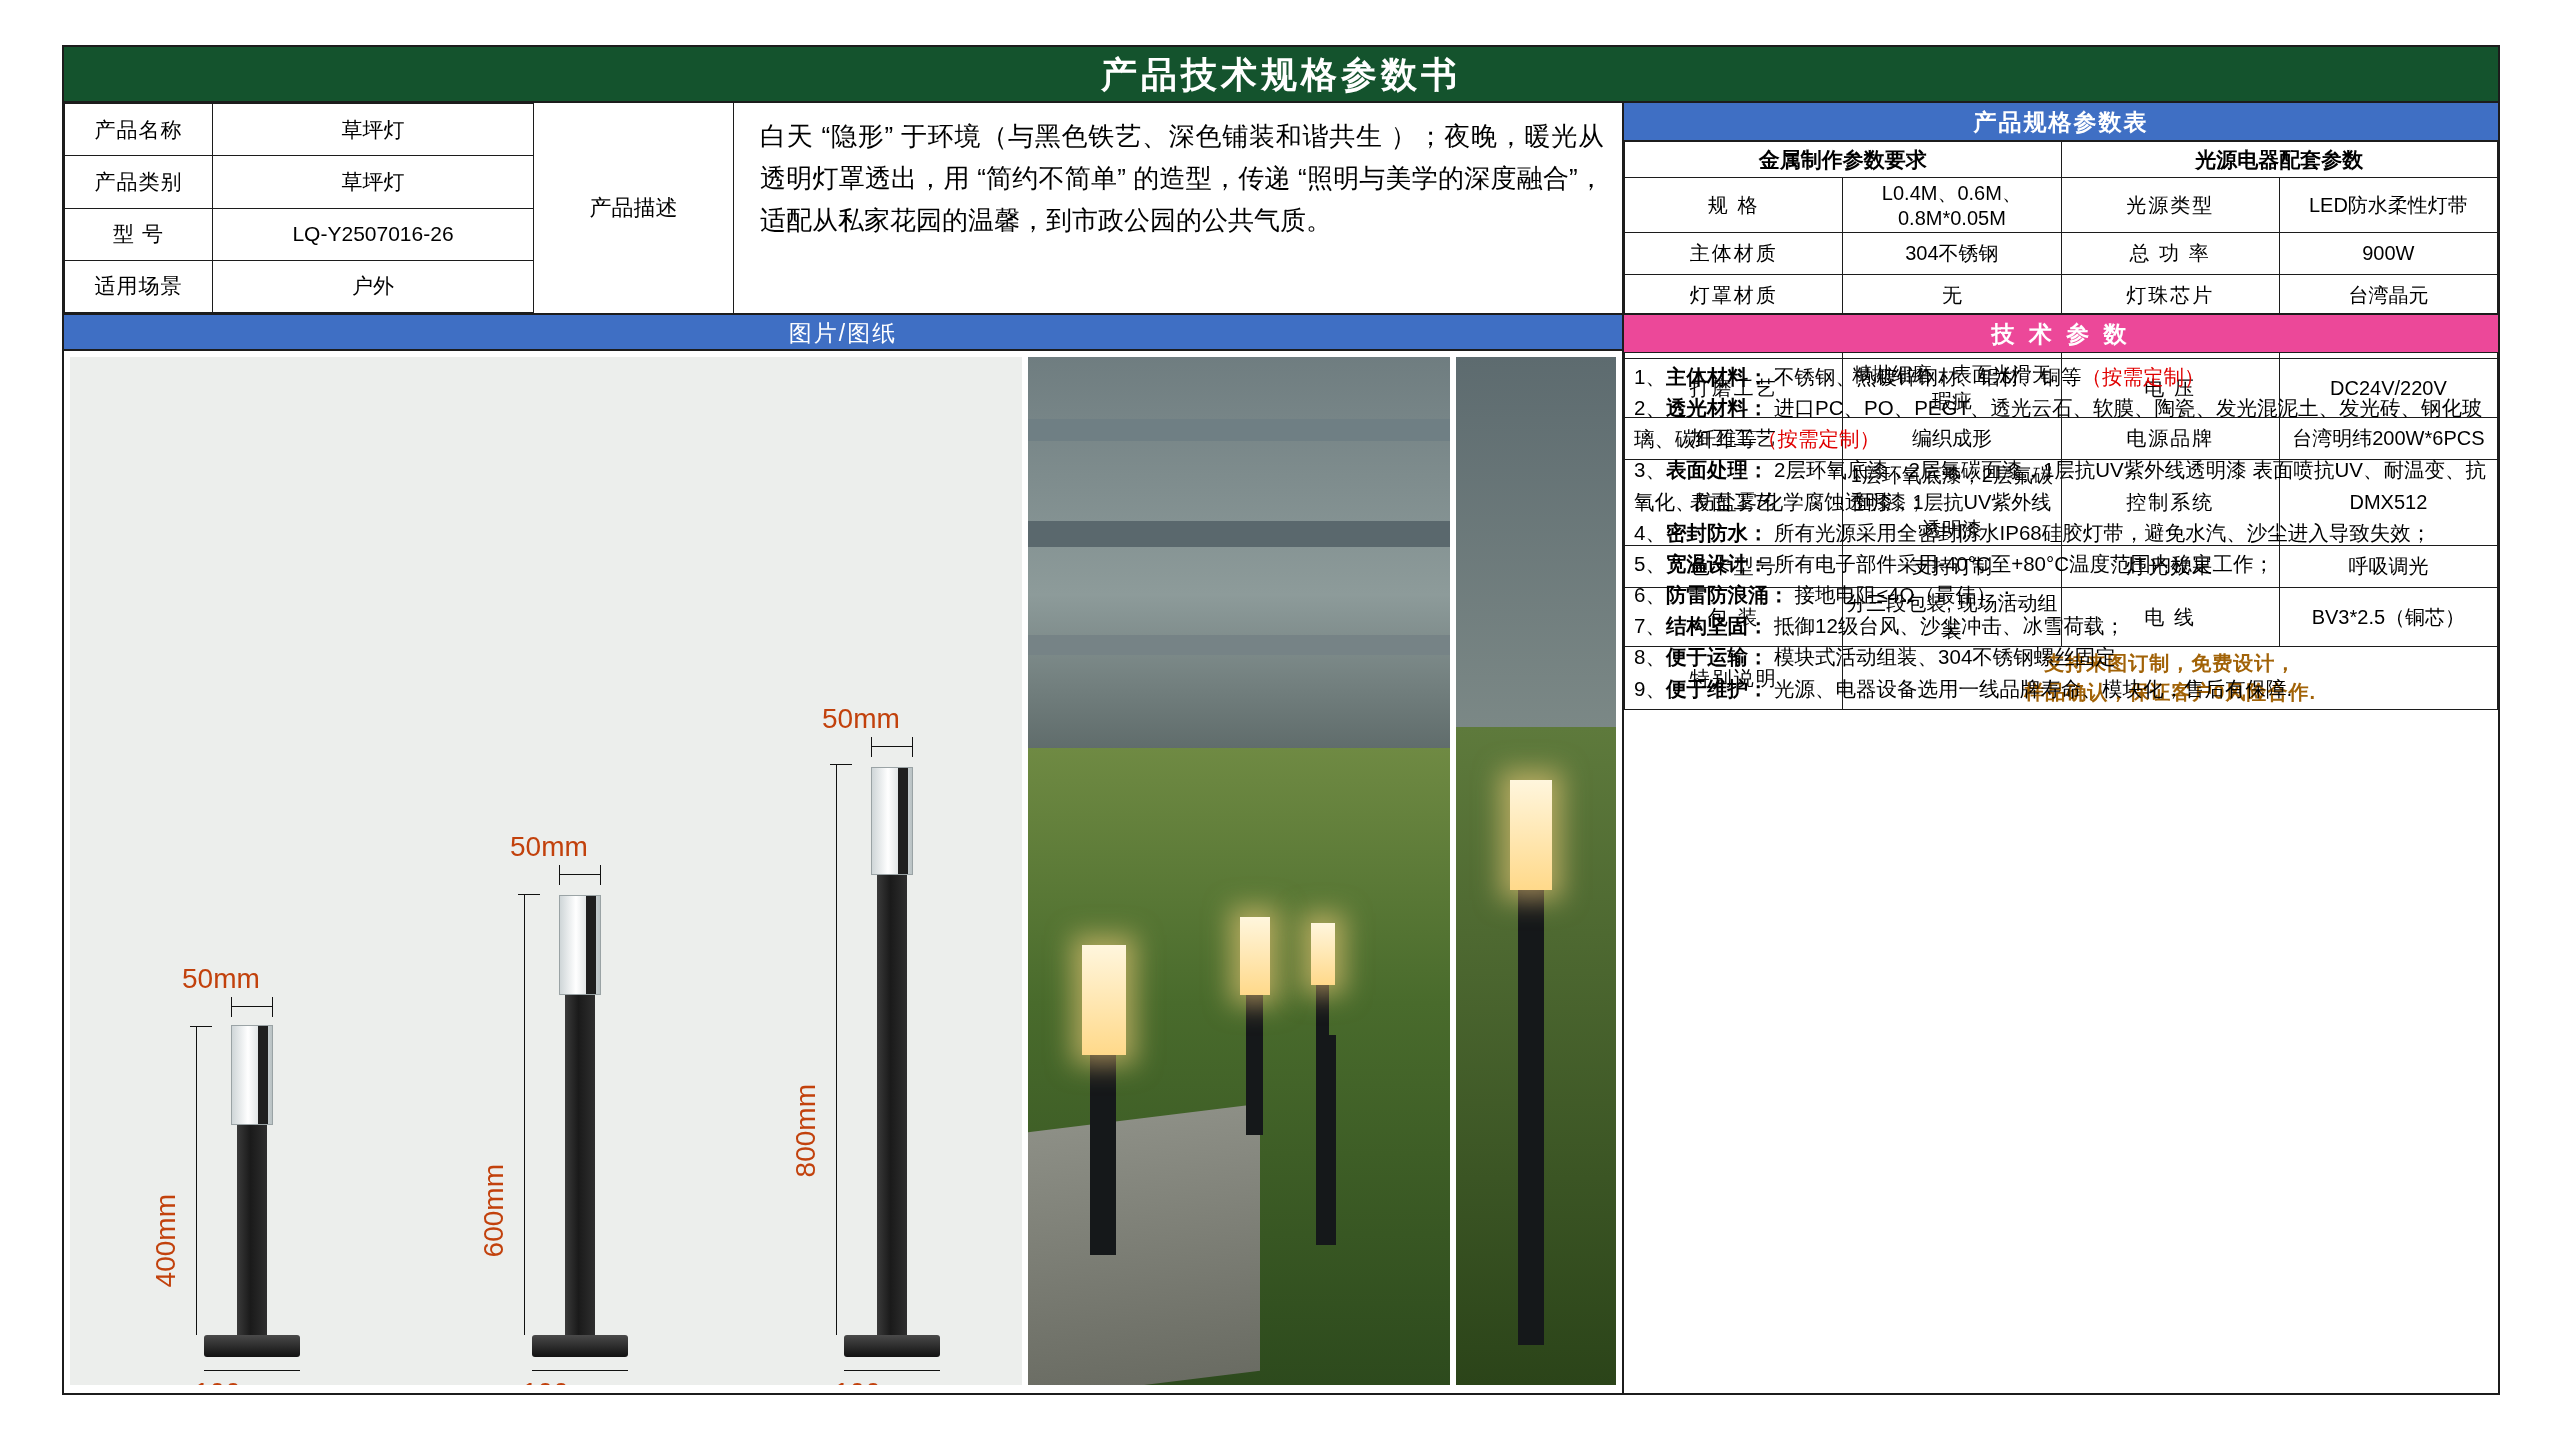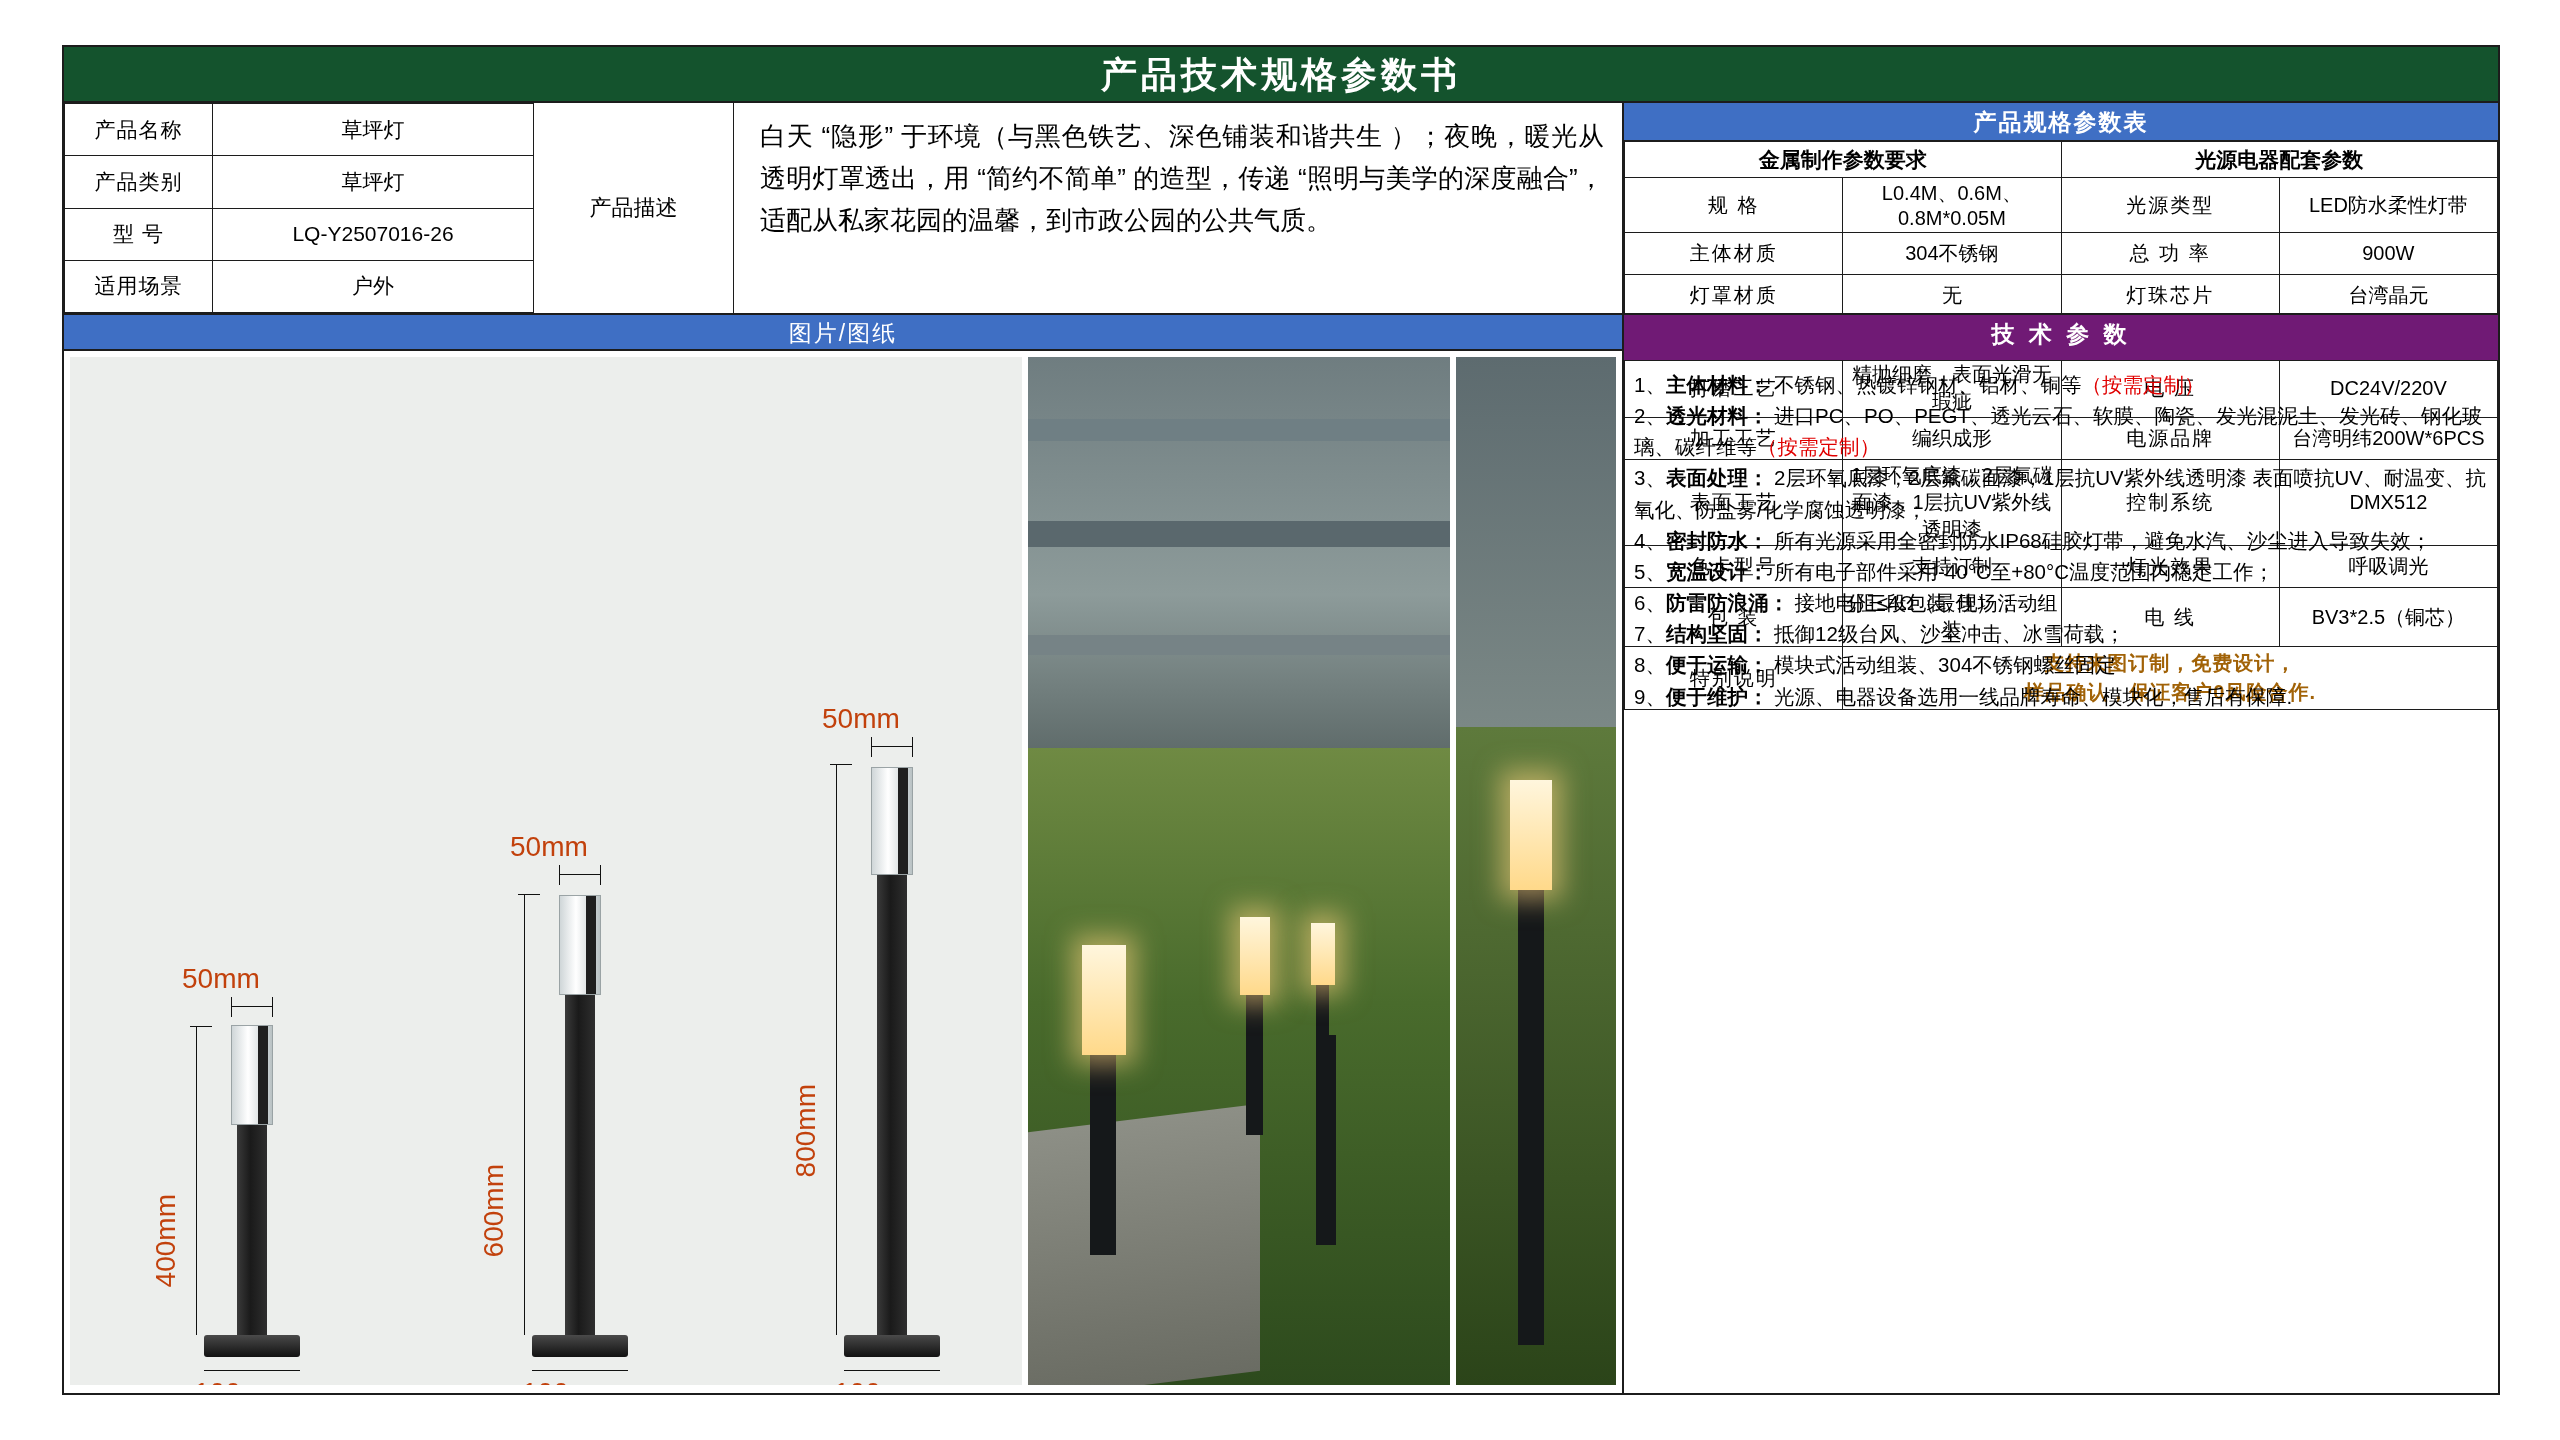--- a/index.html
+++ b/index.html
@@ -186,26 +186,26 @@
     position: relative;
     overflow: hidden;
     background: #3d4a4b;
   }
   .lower-right {
     flex: 1;
     display: flex;
     flex-direction: column;
   }
   .tech-head {
-    background: #701a75;
+    background: #ec4899;
     color: #fff;
     text-align: center;
     font-size: 23px;
     font-weight: bold;
-    height: 46px;
+    height: 38px;
     line-height: 38px;
     border-bottom: 1px solid #1c1c1c;
     letter-spacing: 4px;
     box-sizing: border-box;
   }
   .tech-body {
     flex: 1;
     padding: 8px 10px 4px 10px;
     font-size: 20.5px;
     line-height: 1.52;

